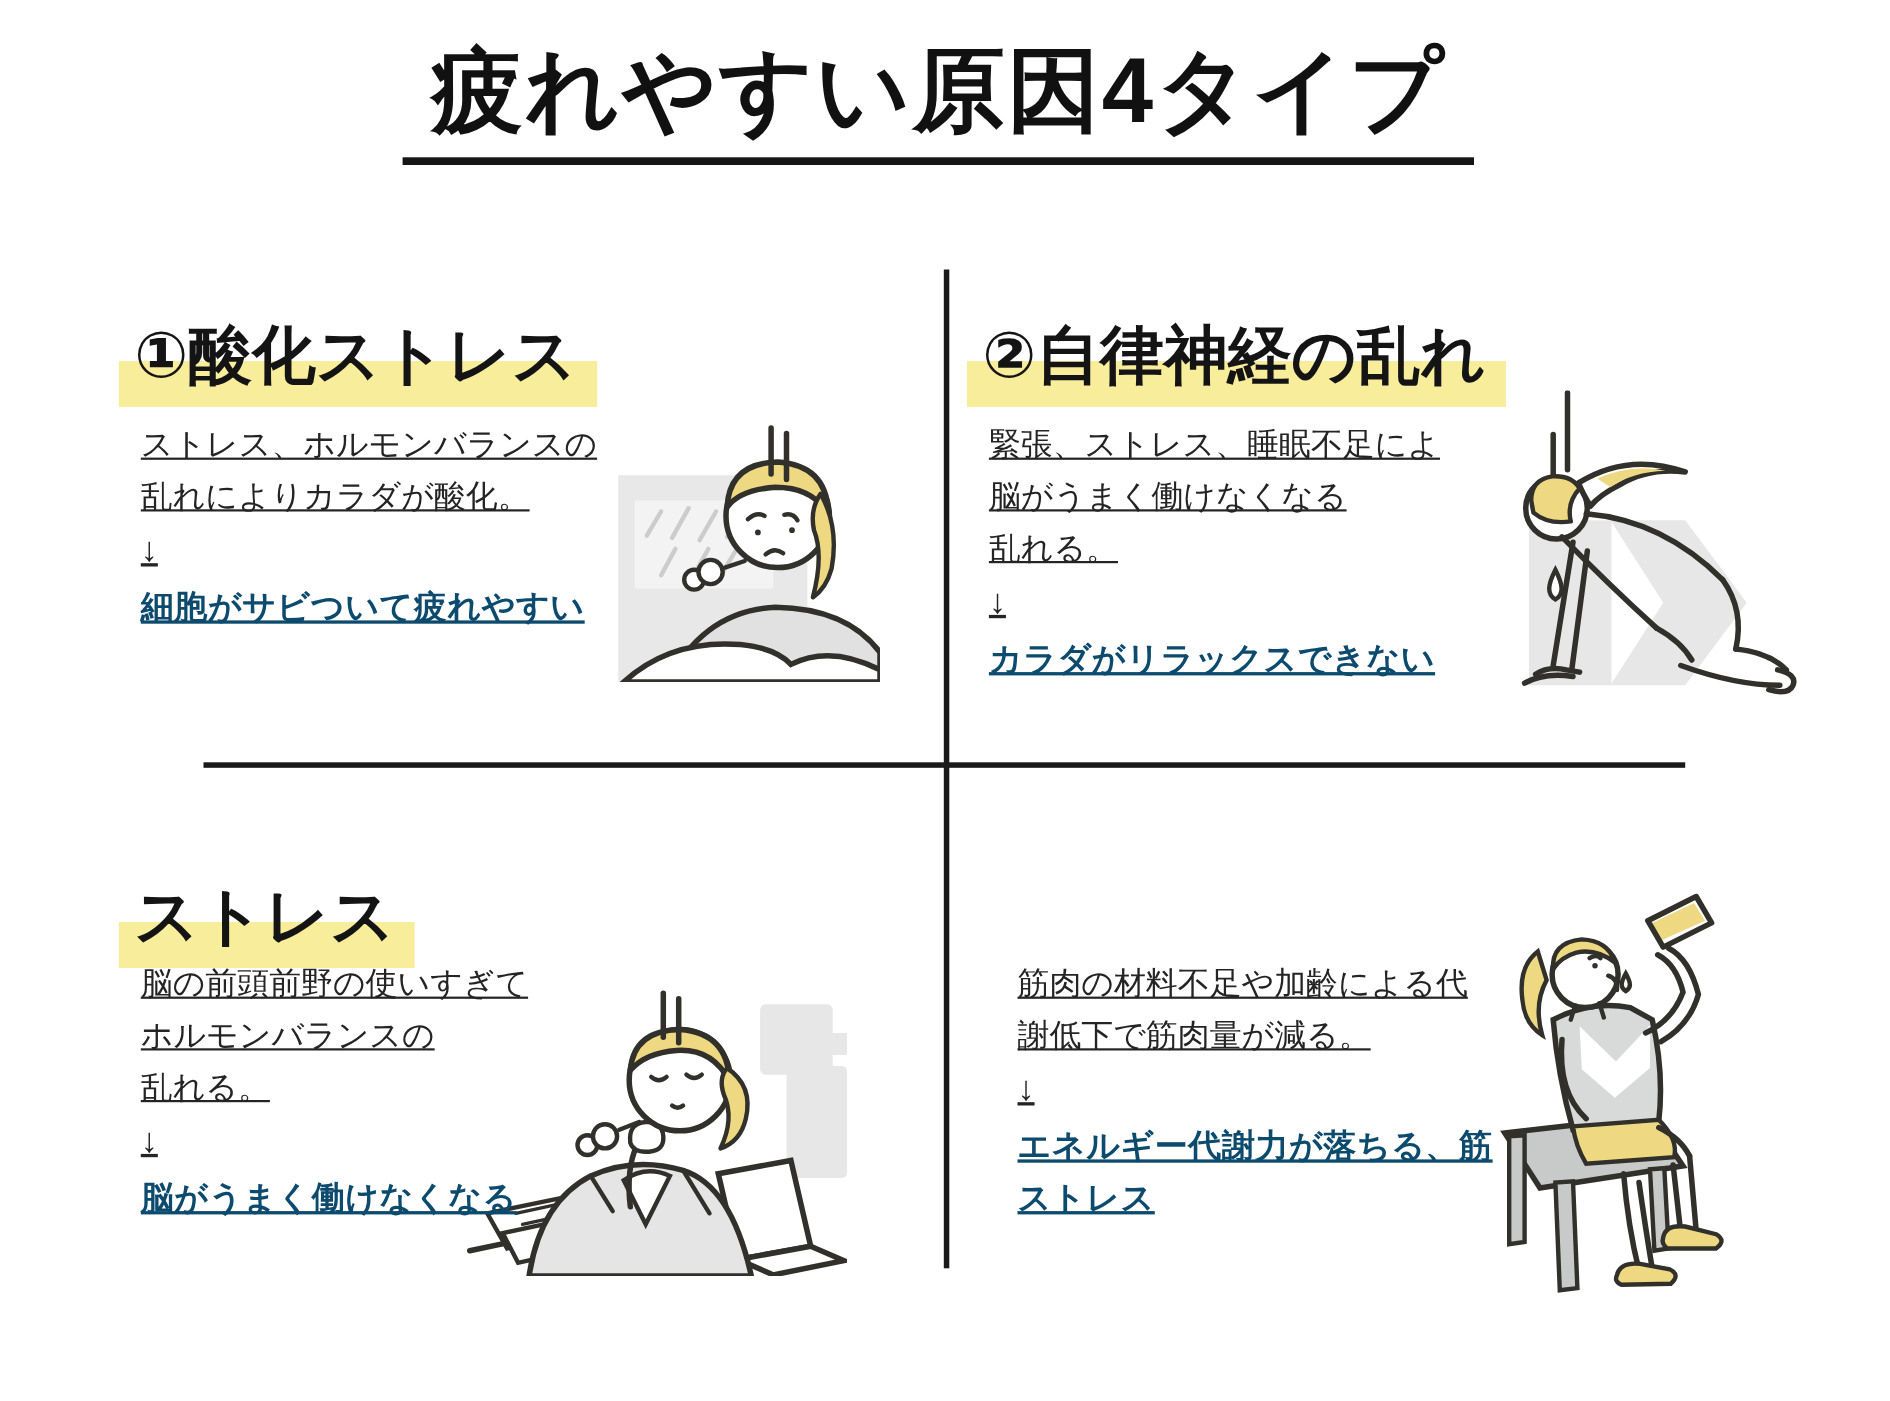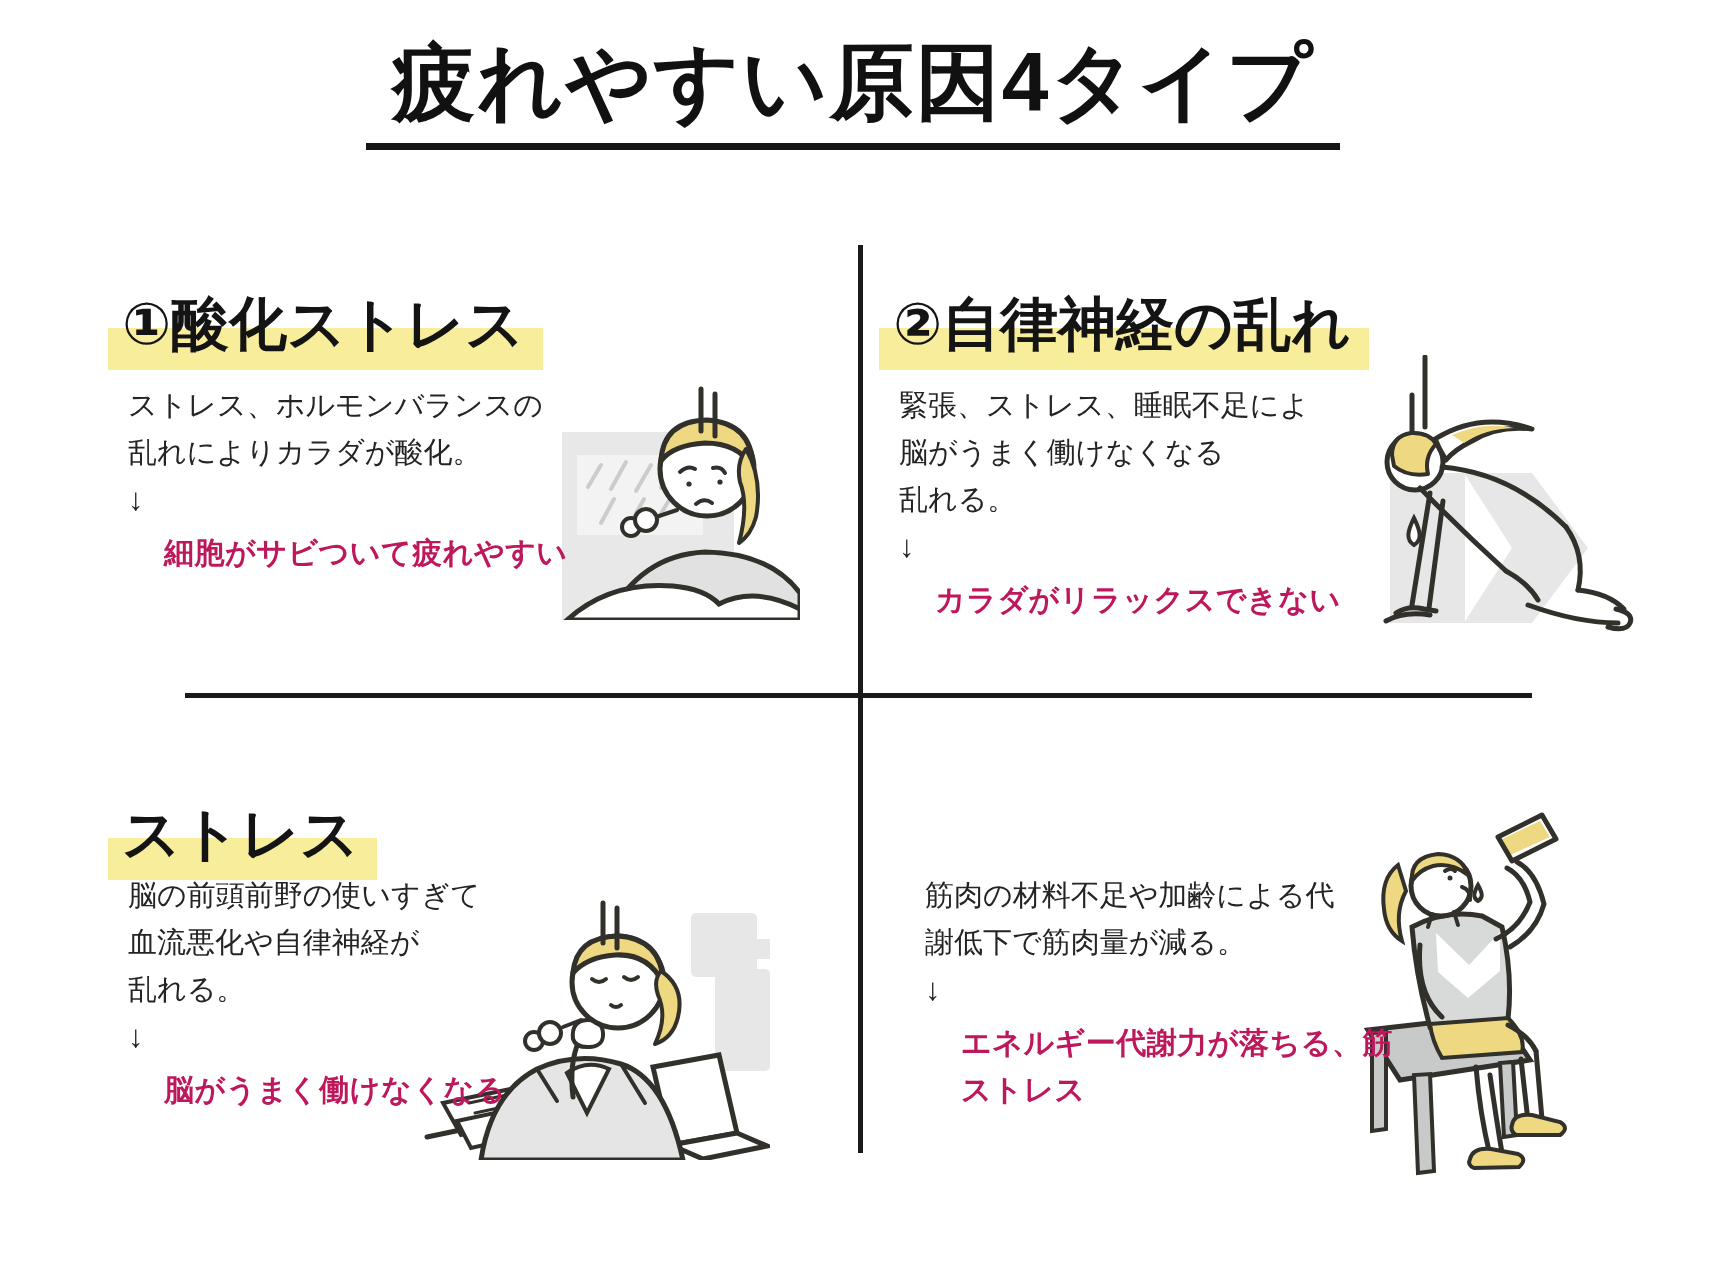--- a/index.html
+++ b/index.html
@@ -10,23 +10,23 @@
   .page-title span{display:inline-block;font-size:84px;font-weight:900;letter-spacing:2px;
        color:#111;border-bottom:7px solid #151515;padding:0 26px 12px 26px;line-height:1.15;}
   .divider{position:absolute;background:#1a1a1a;z-index:1;}
   .divider.v{left:858px;top:245px;width:5px;height:908px;}
   .divider.h{left:185px;top:693px;width:1347px;height:5px;}
   .quad{position:absolute;z-index:2;width:700px;height:440px;pointer-events:none;}
   .q-heading{display:inline-block;font-size:58px;font-weight:700;line-height:76px;color:#141414;
        padding:0 18px 8px 14px;
        background:linear-gradient(to bottom, rgba(0,0,0,0) 50%, var(--hl,#f8ed9a) 50%);text-align:center;}
   .q-body{position:absolute;font-size:29px;line-height:47px;color:#242424;white-space:nowrap;}
-  .q-line{height:47px;}
+  .q-line{height:47px;text-decoration:underline;}
   .q-arrow{font-size:31px;}
-  .q-result{font-weight:800;font-size:30px;color:#be185d;margin-top:6px;letter-spacing:0.5px;margin-left:36px;}
+  .q-result{font-weight:800;font-size:30px;color:#0c4a6e;margin-top:6px;letter-spacing:0.5px;}
   .illus{position:absolute;z-index:0;}
 </style>
 </head>
 <body>
 
 <div class="stage">
 
   <div class="page-title">
     <span>疲れやすい原因4タイプ</span>
   </div>
@@ -199,21 +199,21 @@
       <div class="q-line">乱れる。</div>
       <div class="q-line q-arrow">↓</div>
       <div class="q-line q-result">カラダがリラックスできない</div>
     </div>
   </section>
 
   <section class="quad" style="left:108px;top:748px;">
     <h2 class="q-heading">ストレス</h2>
     <div class="q-body" style="left:20px;top:124px;">
       <div class="q-line">脳の前頭前野の使いすぎて</div>
-      <div class="q-line">血流悪化や自律神経が</div>
+      <div class="q-line">ホルモンバランスの</div>
       <div class="q-line">乱れる。</div>
       <div class="q-line q-arrow">↓</div>
       <div class="q-line q-result">脳がうまく働けなくなる</div>
     </div>
   </section>
 
   <section class="quad" style="left:905px;top:748px;">
     <div class="q-body" style="left:20px;top:124px;">
       <div class="q-line">筋肉の材料不足や加齢による代</div>
       <div class="q-line">謝低下で筋肉量が減る。</div>

